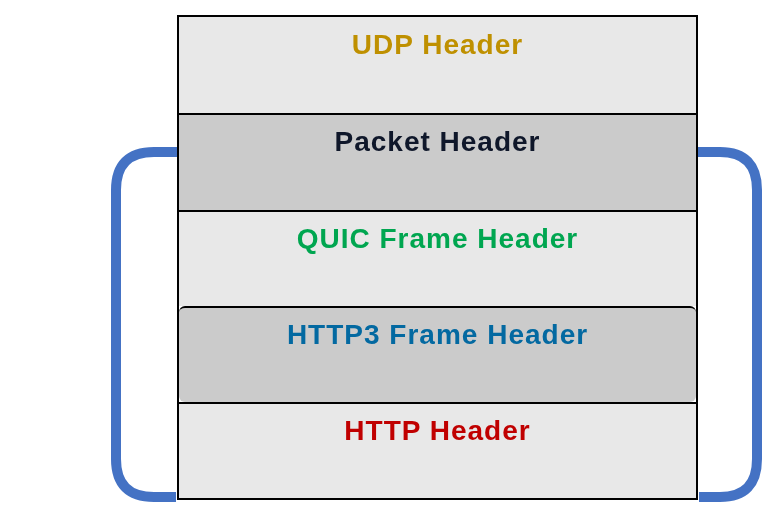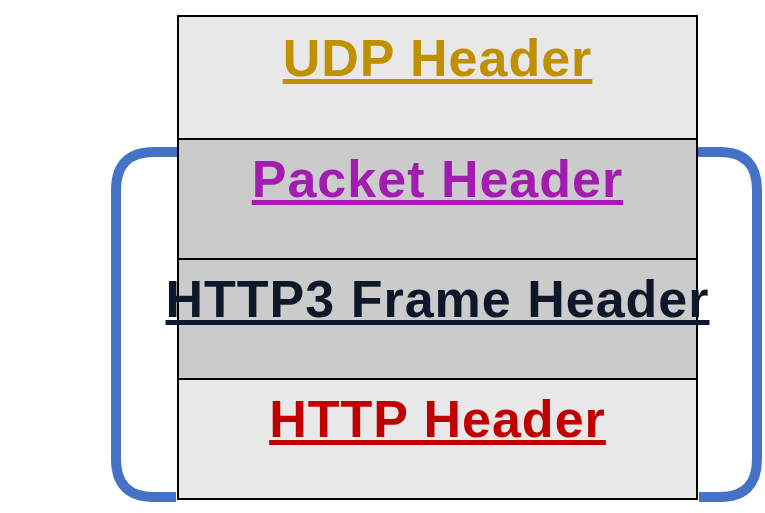--- a/index.html
+++ b/index.html
@@ -28,24 +28,23 @@
   }
   .layer {
     flex: 96 1 0;
     display: flex;
     align-items: center;
     justify-content: center;
     box-sizing: border-box;
     border-top: 2px solid #000000;
     padding-bottom: 40px;
     font-weight: bold;
-    font-size: 52px;
+    font-size: 28px;
     letter-spacing: 1px;
     white-space: nowrap;
-    text-decoration: underline;
   }
   .layer:first-child {
     border-top: none;
     flex: 100 1 0;
   }
   .tls-label {
     position: absolute;
     left: 1px;
     top: 289px;
     font-weight: bold;
@@ -64,24 +63,27 @@
 </style>
 </head>
 <body>
 
 <div class="canvas">
 
   <div class="stack">
     <div class="layer" style="color: rgb(191, 144, 0); background: rgb(232, 232, 232);">
       <span>UDP Header</span>
     </div>
-    <div class="layer" style="color: #a21caf; background: rgb(203, 203, 203);">
+    <div class="layer" style="color: #0f172a; background: rgb(203, 203, 203);">
       <span>Packet Header</span>
     </div>
-    <div class="layer" style="color: #0f172a; background: rgb(203, 203, 203);">
+    <div class="layer" style="color: rgb(0, 166, 80); background: rgb(232, 232, 232);">
+      <span>QUIC Frame Header</span>
+    </div>
+    <div class="layer" style="color: #0369a1; background: rgb(203, 203, 203); border-radius: 6px;">
       <span>HTTP3 Frame Header</span>
     </div>
     <div class="layer" style="color: rgb(192, 0, 0); background: rgb(232, 232, 232);">
       <span>HTTP Header</span>
     </div>
   </div>
 
 
   <svg class="bracket-overlay" viewBox="0 0 765 513" xmlns="http://www.w3.org/2000/svg">
     <path d="M177,152 L154,152 Q116,152 116,190 L116,459 Q116,497 154,497 L176,497" fill="none" stroke-width="10" stroke-linecap="butt" stroke="#4472C4"></path>

